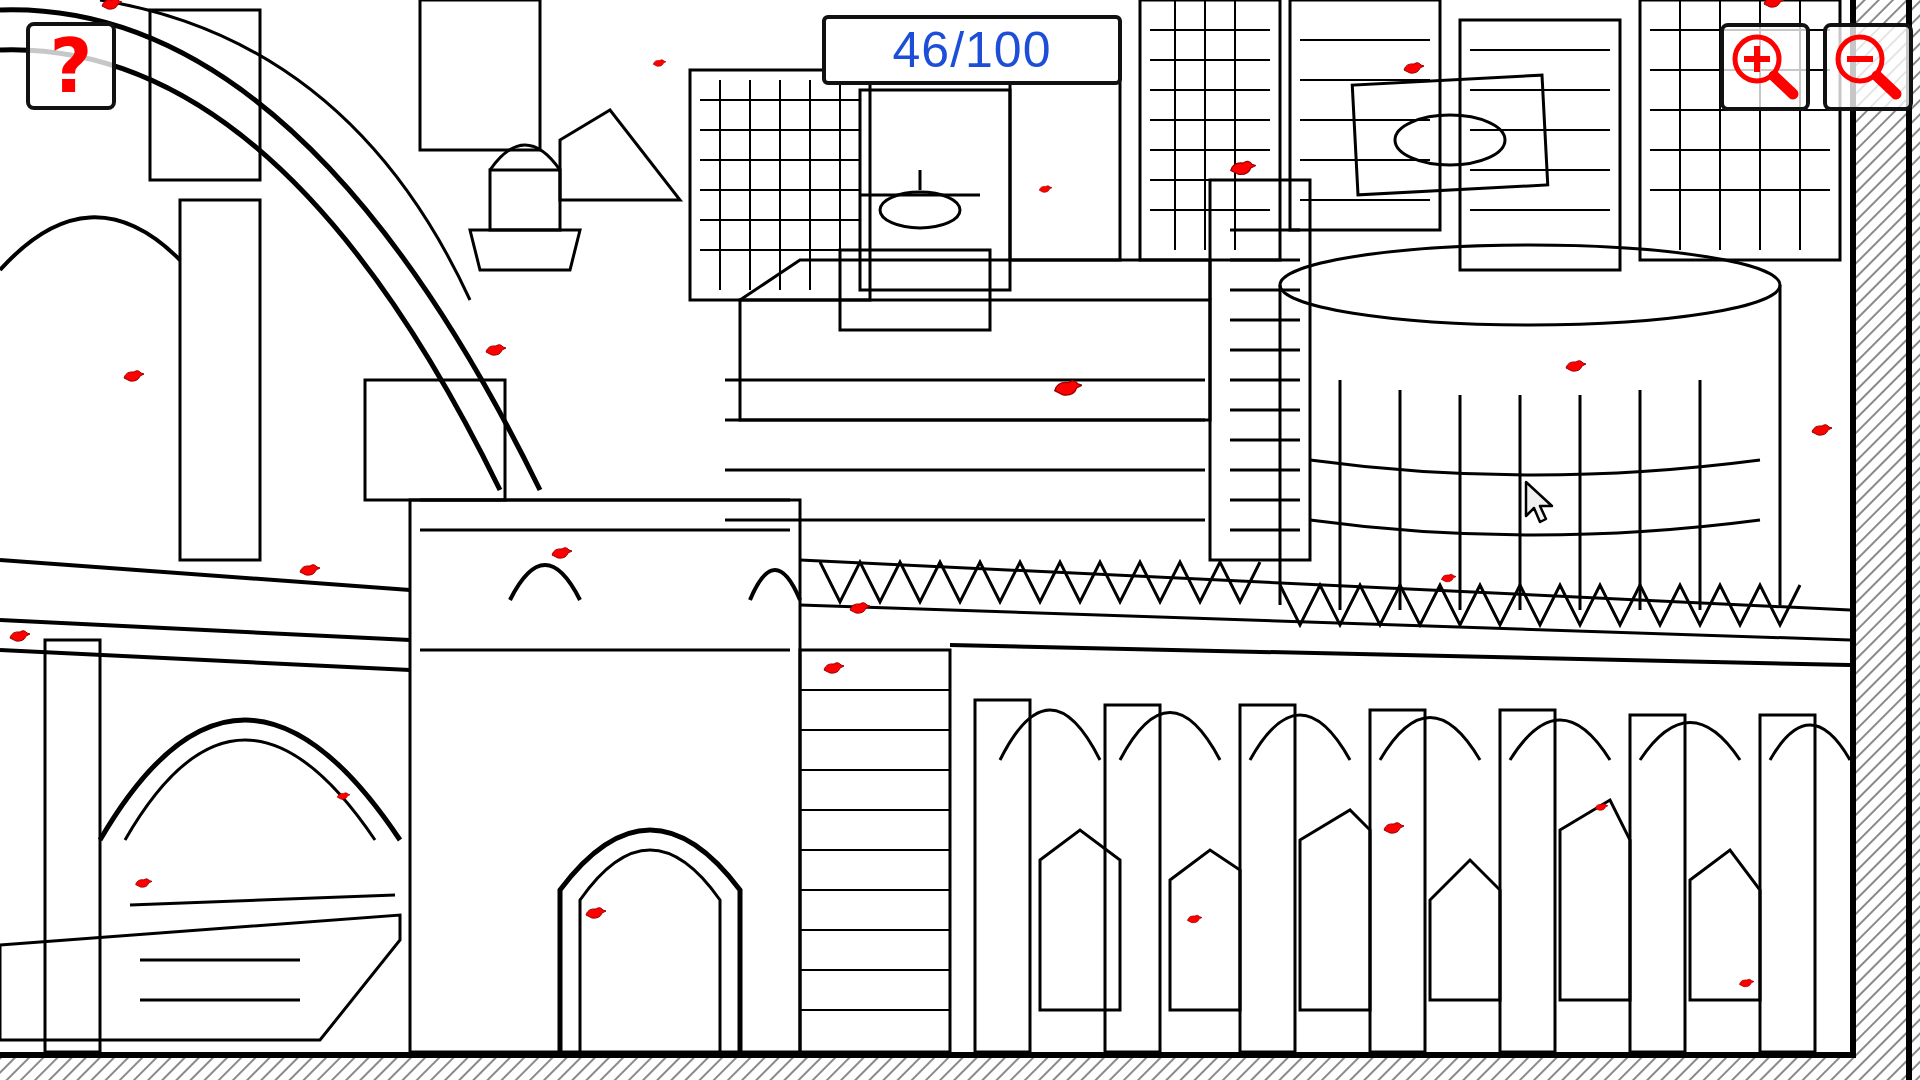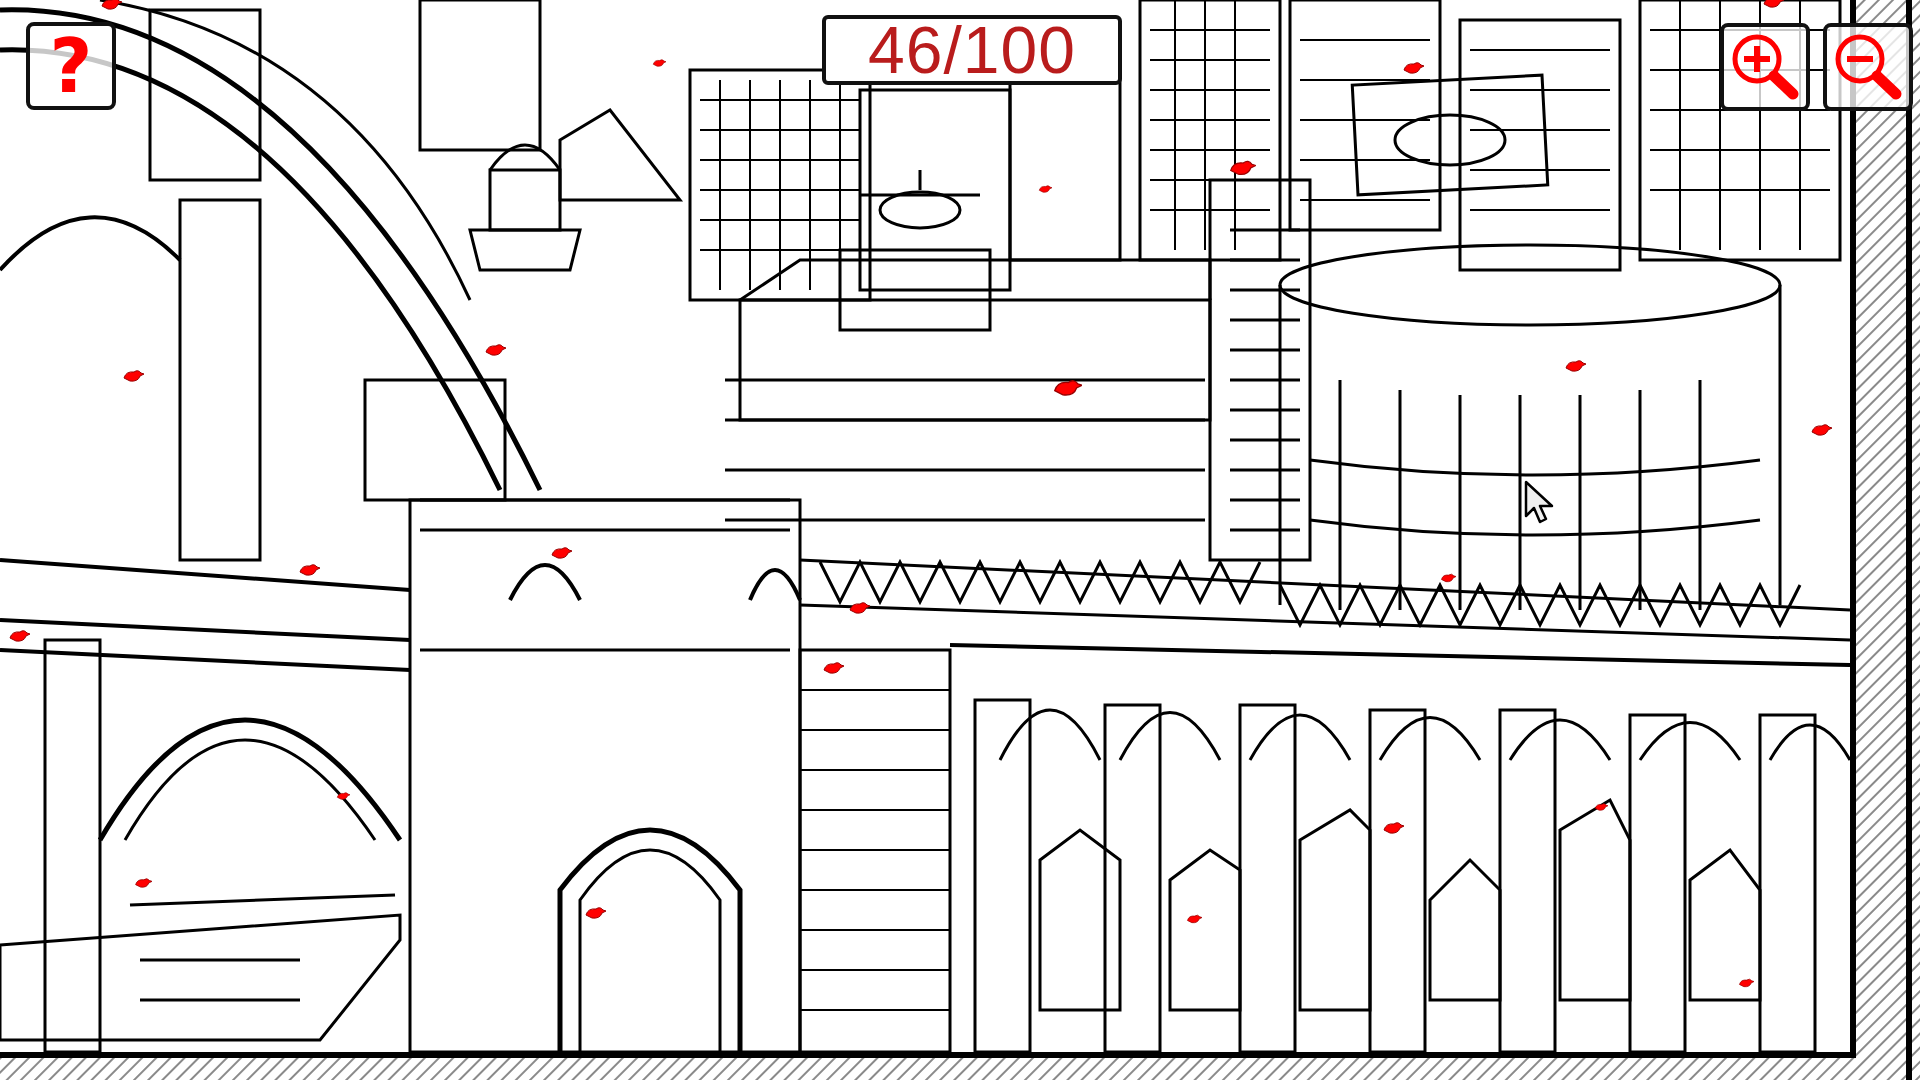--- a/index.html
+++ b/index.html
@@ -36,21 +36,21 @@
   .help-btn { left: 26px; top: 22px; width: 90px; height: 88px; }
   .help-glyph {
     color: #ff0000; font-weight: bold; font-size: 74px; line-height: 1;
     font-family: "DejaVu Sans", sans-serif;
   }
   .counter {
     position: absolute; left: 822px; top: 15px; width: 300px; height: 70px;
     background: #ffffff; border: 4px solid #111; border-radius: 6px;
     box-sizing: border-box; display: flex; align-items: center; justify-content: center;
   }
-  .counter-text { font-size: 66px; color: #b91c1c; letter-spacing: 1px; }
+  .counter-text { font-size: 50px; color: #1d4ed8; letter-spacing: 1px; }
   .zoom-in-btn { left: 1720px; top: 23px; width: 90px; height: 88px; }
   .zoom-out-btn { left: 1823px; top: 23px; width: 90px; height: 88px; }
   .cursor { position: absolute; left: 1524px; top: 480px; }
 </style>
 </head>
 <body>
 
 <div class="hatch-bg"></div>
 <div class="outer-right-line"></div>
 

